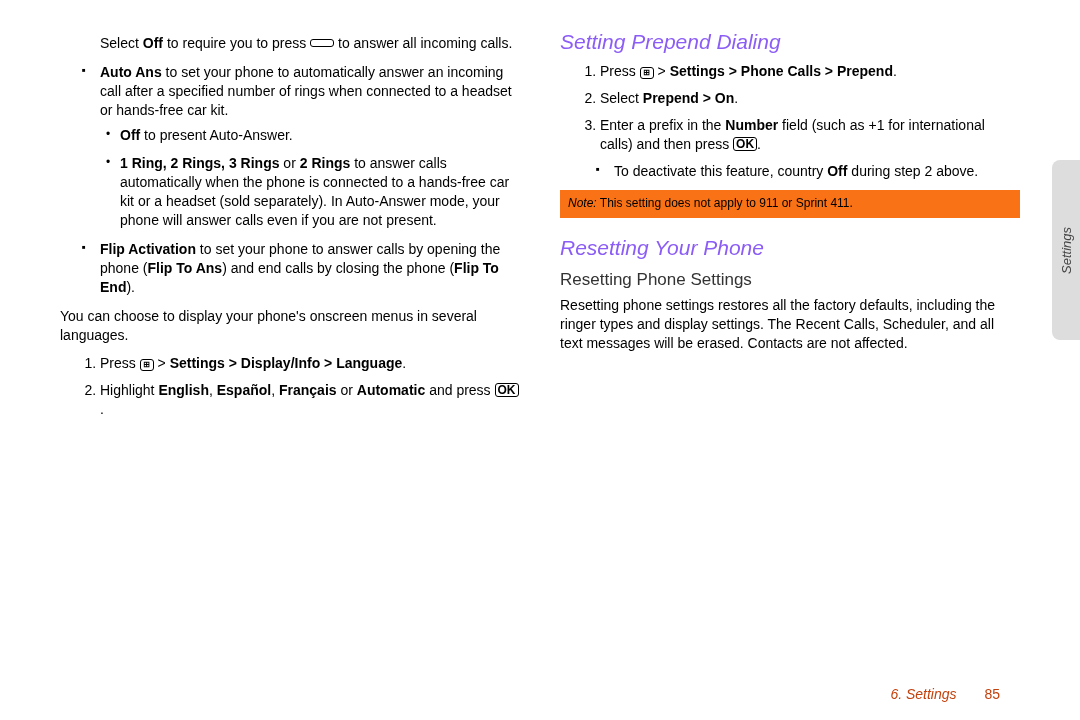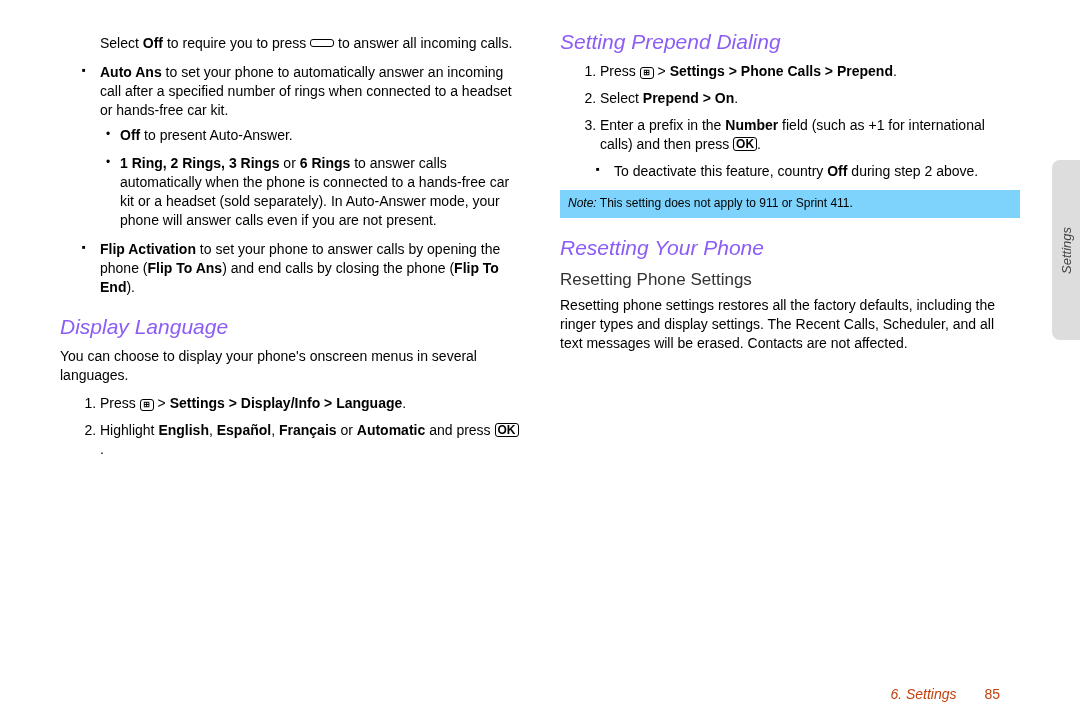--- a/index.html
+++ b/index.html
@@ -100,21 +100,21 @@
     vertical-align: 1px;
     min-width: 8px;
     text-align: center;
     font-weight: bold;
     font-family: Arial, sans-serif;
   }
   .icon-box.blank { padding: 3px 7px; }
   .icon-box.ok { padding: 0px 2px; font-size:12px; letter-spacing:0; }
   .icon-box.menu { padding: 1px 2px; font-size:8px; }
   .note-box {
-    background: #7dd3fc;
+    background: #f97316;
     padding: 6px 8px;
     font-size: 12px;
     margin: 8px 0 12px 0;
     line-height: 1.3;
   }
   .note-box .nl { font-style: italic; }
   .thumbtab {
     position: absolute;
     right: 0;
     top: 160px;
@@ -159,30 +159,29 @@
     </p>
 
     <ul class="bullets">
       <li>
         <span class="bold">Auto Ans</span><span> to set your phone to automatically answer an incoming call after a specified number of rings when connected to a headset or hands-free car kit.</span>
         <ul class="subbullets">
           <li>
             <span class="bold">Off</span><span> to present Auto-Answer.</span>
           </li>
           <li>
-            <span class="bold">1 Ring, 2 Rings, 3 Rings</span><span> or </span><span class="bold">6 Rings</span><span> to answer calls automatically when the phone is connected to a hands-free car kit or a headset (sold separately). In Auto-Answer mode, your phone will answer calls even if you are not present.</span>
+            <span class="bold">1 Ring, 2 Rings, 3 Rings</span><span> or </span><span class="bold">2 Rings</span><span> to answer calls automatically when the phone is connected to a hands-free car kit or a headset (sold separately). In Auto-Answer mode, your phone will answer calls even if you are not present.</span>
           </li>
         </ul>
       </li>
       <li>
         <span class="bold">Flip Activation</span><span> to set your phone to answer calls by opening the phone (</span><span class="bold">Flip To Ans</span><span>) and end calls by closing the phone (</span><span class="bold">Flip To End</span><span>).</span>
       </li>
     </ul>
 
-    <h2 class="section">Display Language</h2>
     <p class="body">You can choose to display your phone's onscreen menus in several languages.</p>
     <ol>
       <li>
         <span>Press </span><span class="icon-box menu">⊞</span><span> &gt; </span><span class="bold">Settings &gt; Display/Info &gt; Language</span><span>.</span>
       </li>
       <li>
         <span>Highlight </span><span class="bold">English</span><span>, </span><span class="bold">Español</span><span>,  </span><span class="bold">Français</span><span> or </span><span class="bold">Automatic</span><span> and press </span><span class="icon-box ok">OK</span><span>.</span>
       </li>
     </ol>
   </div>

